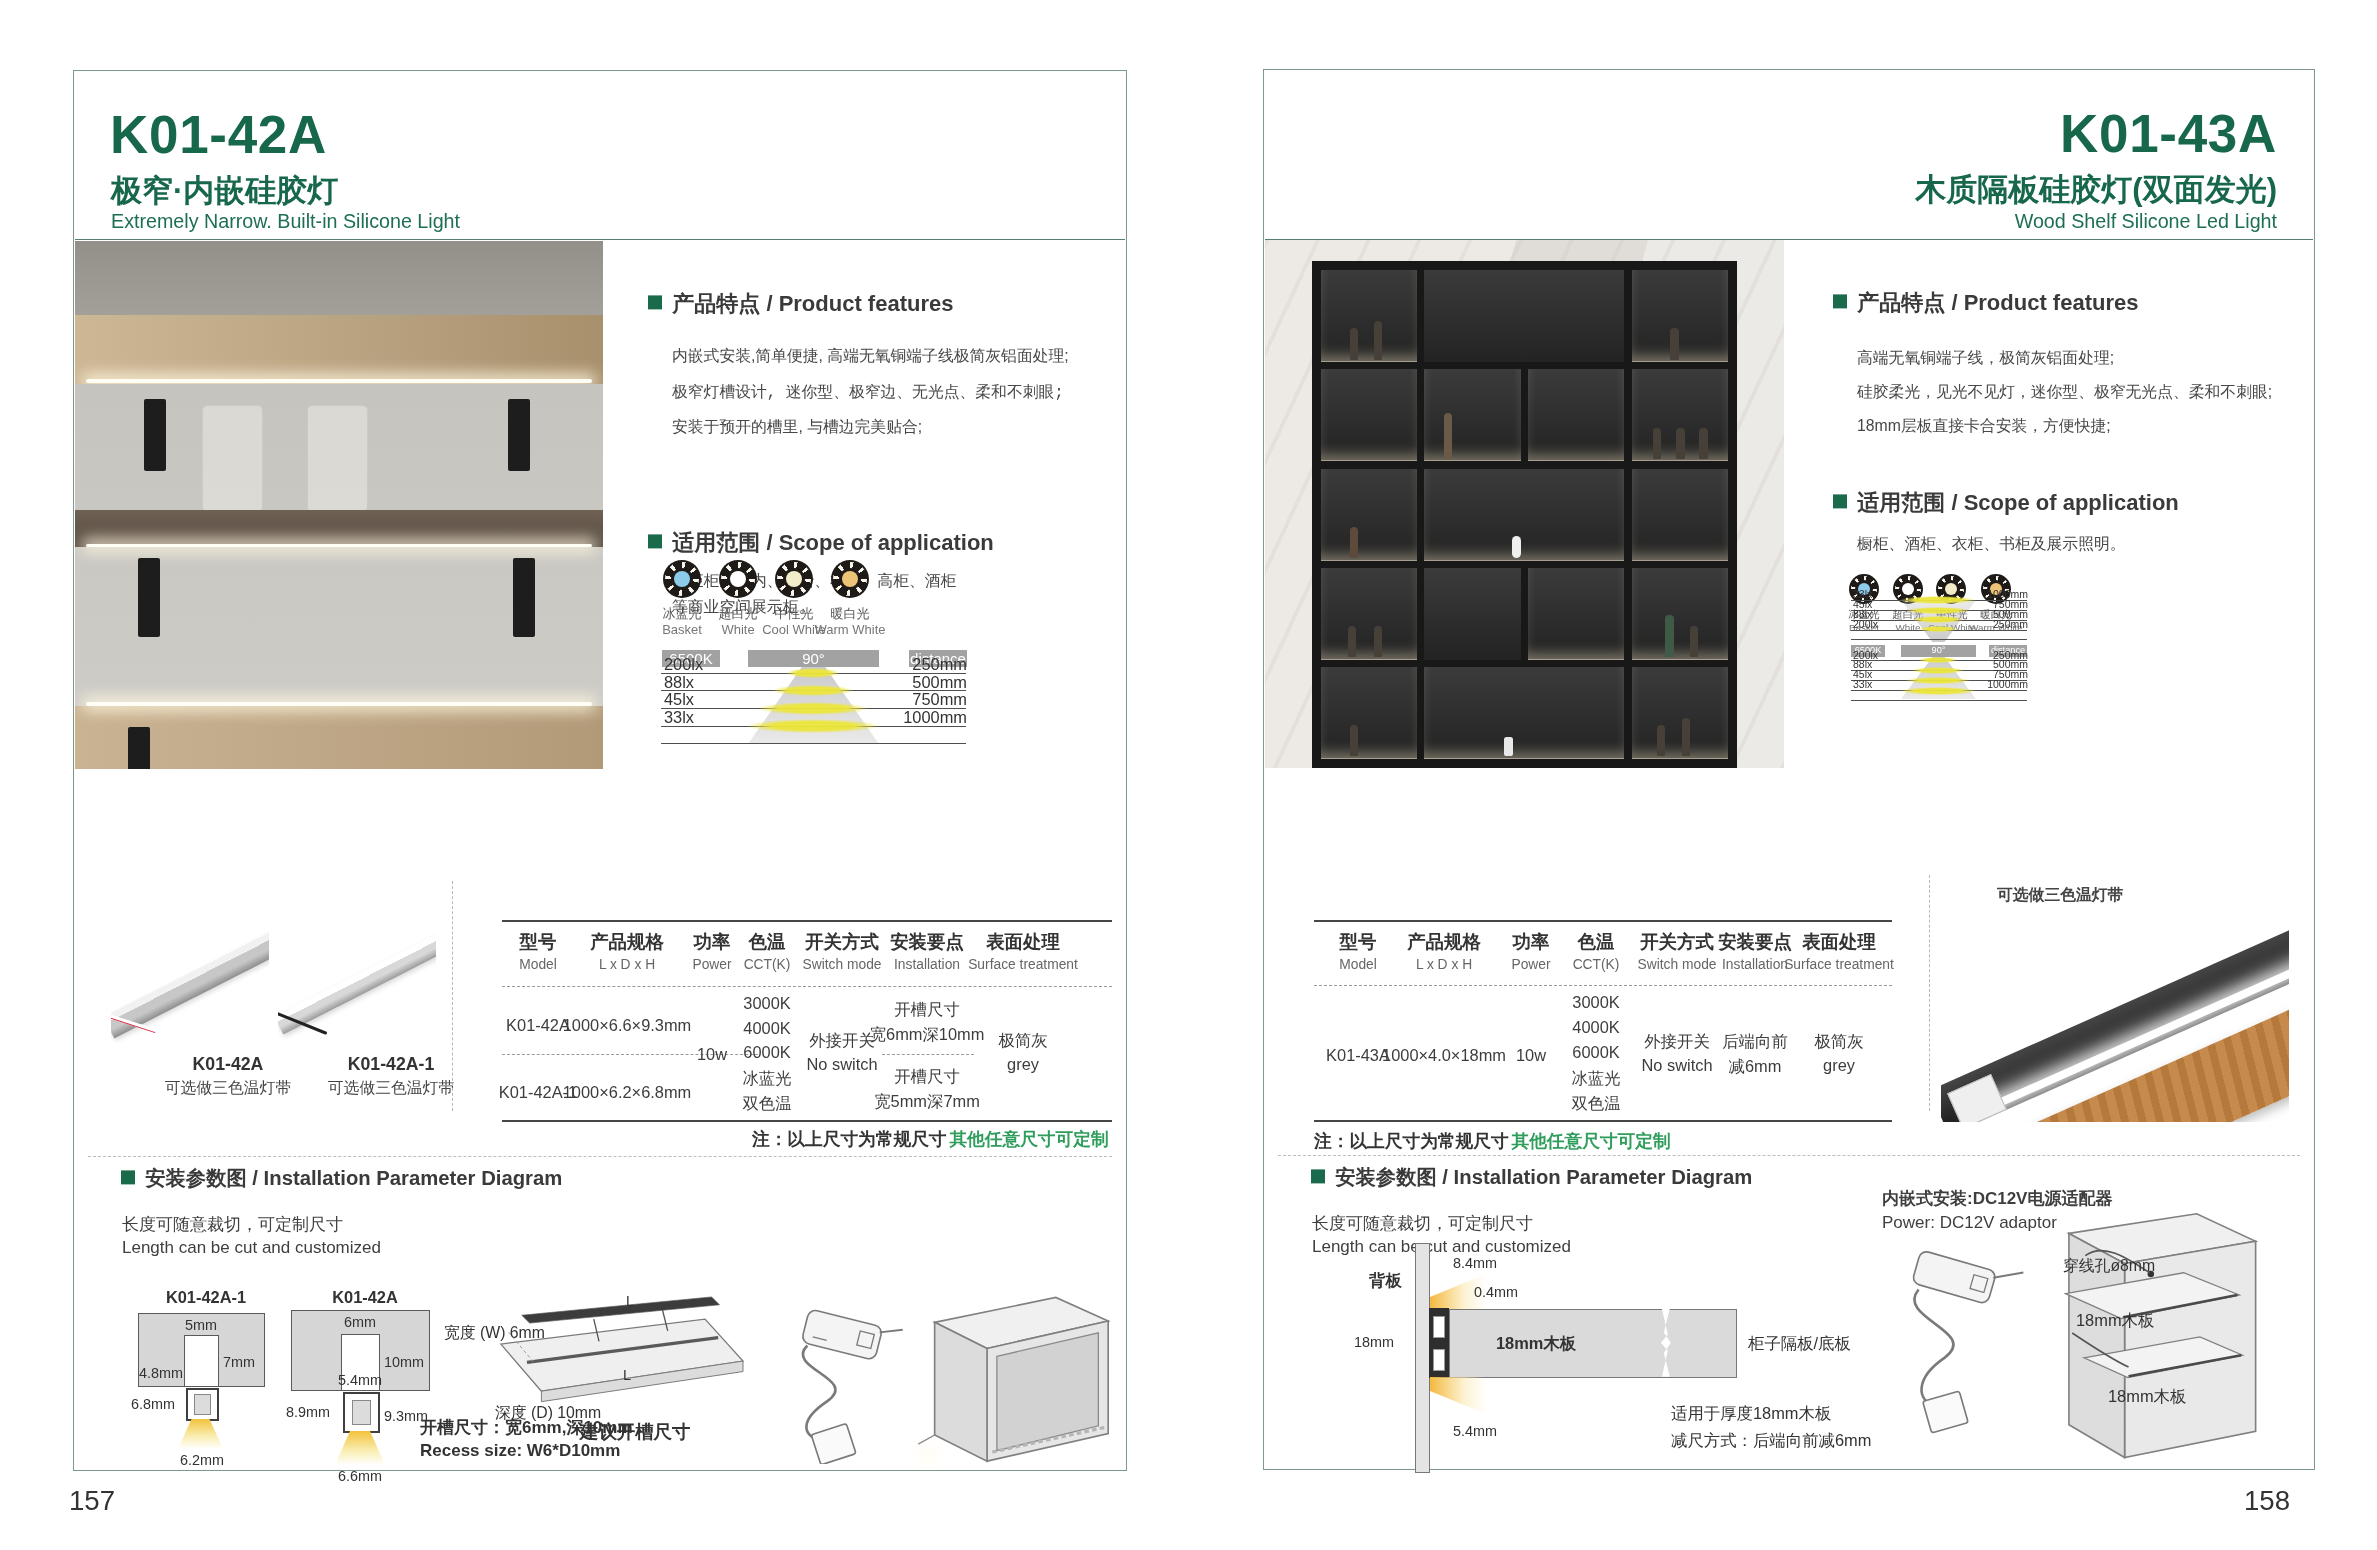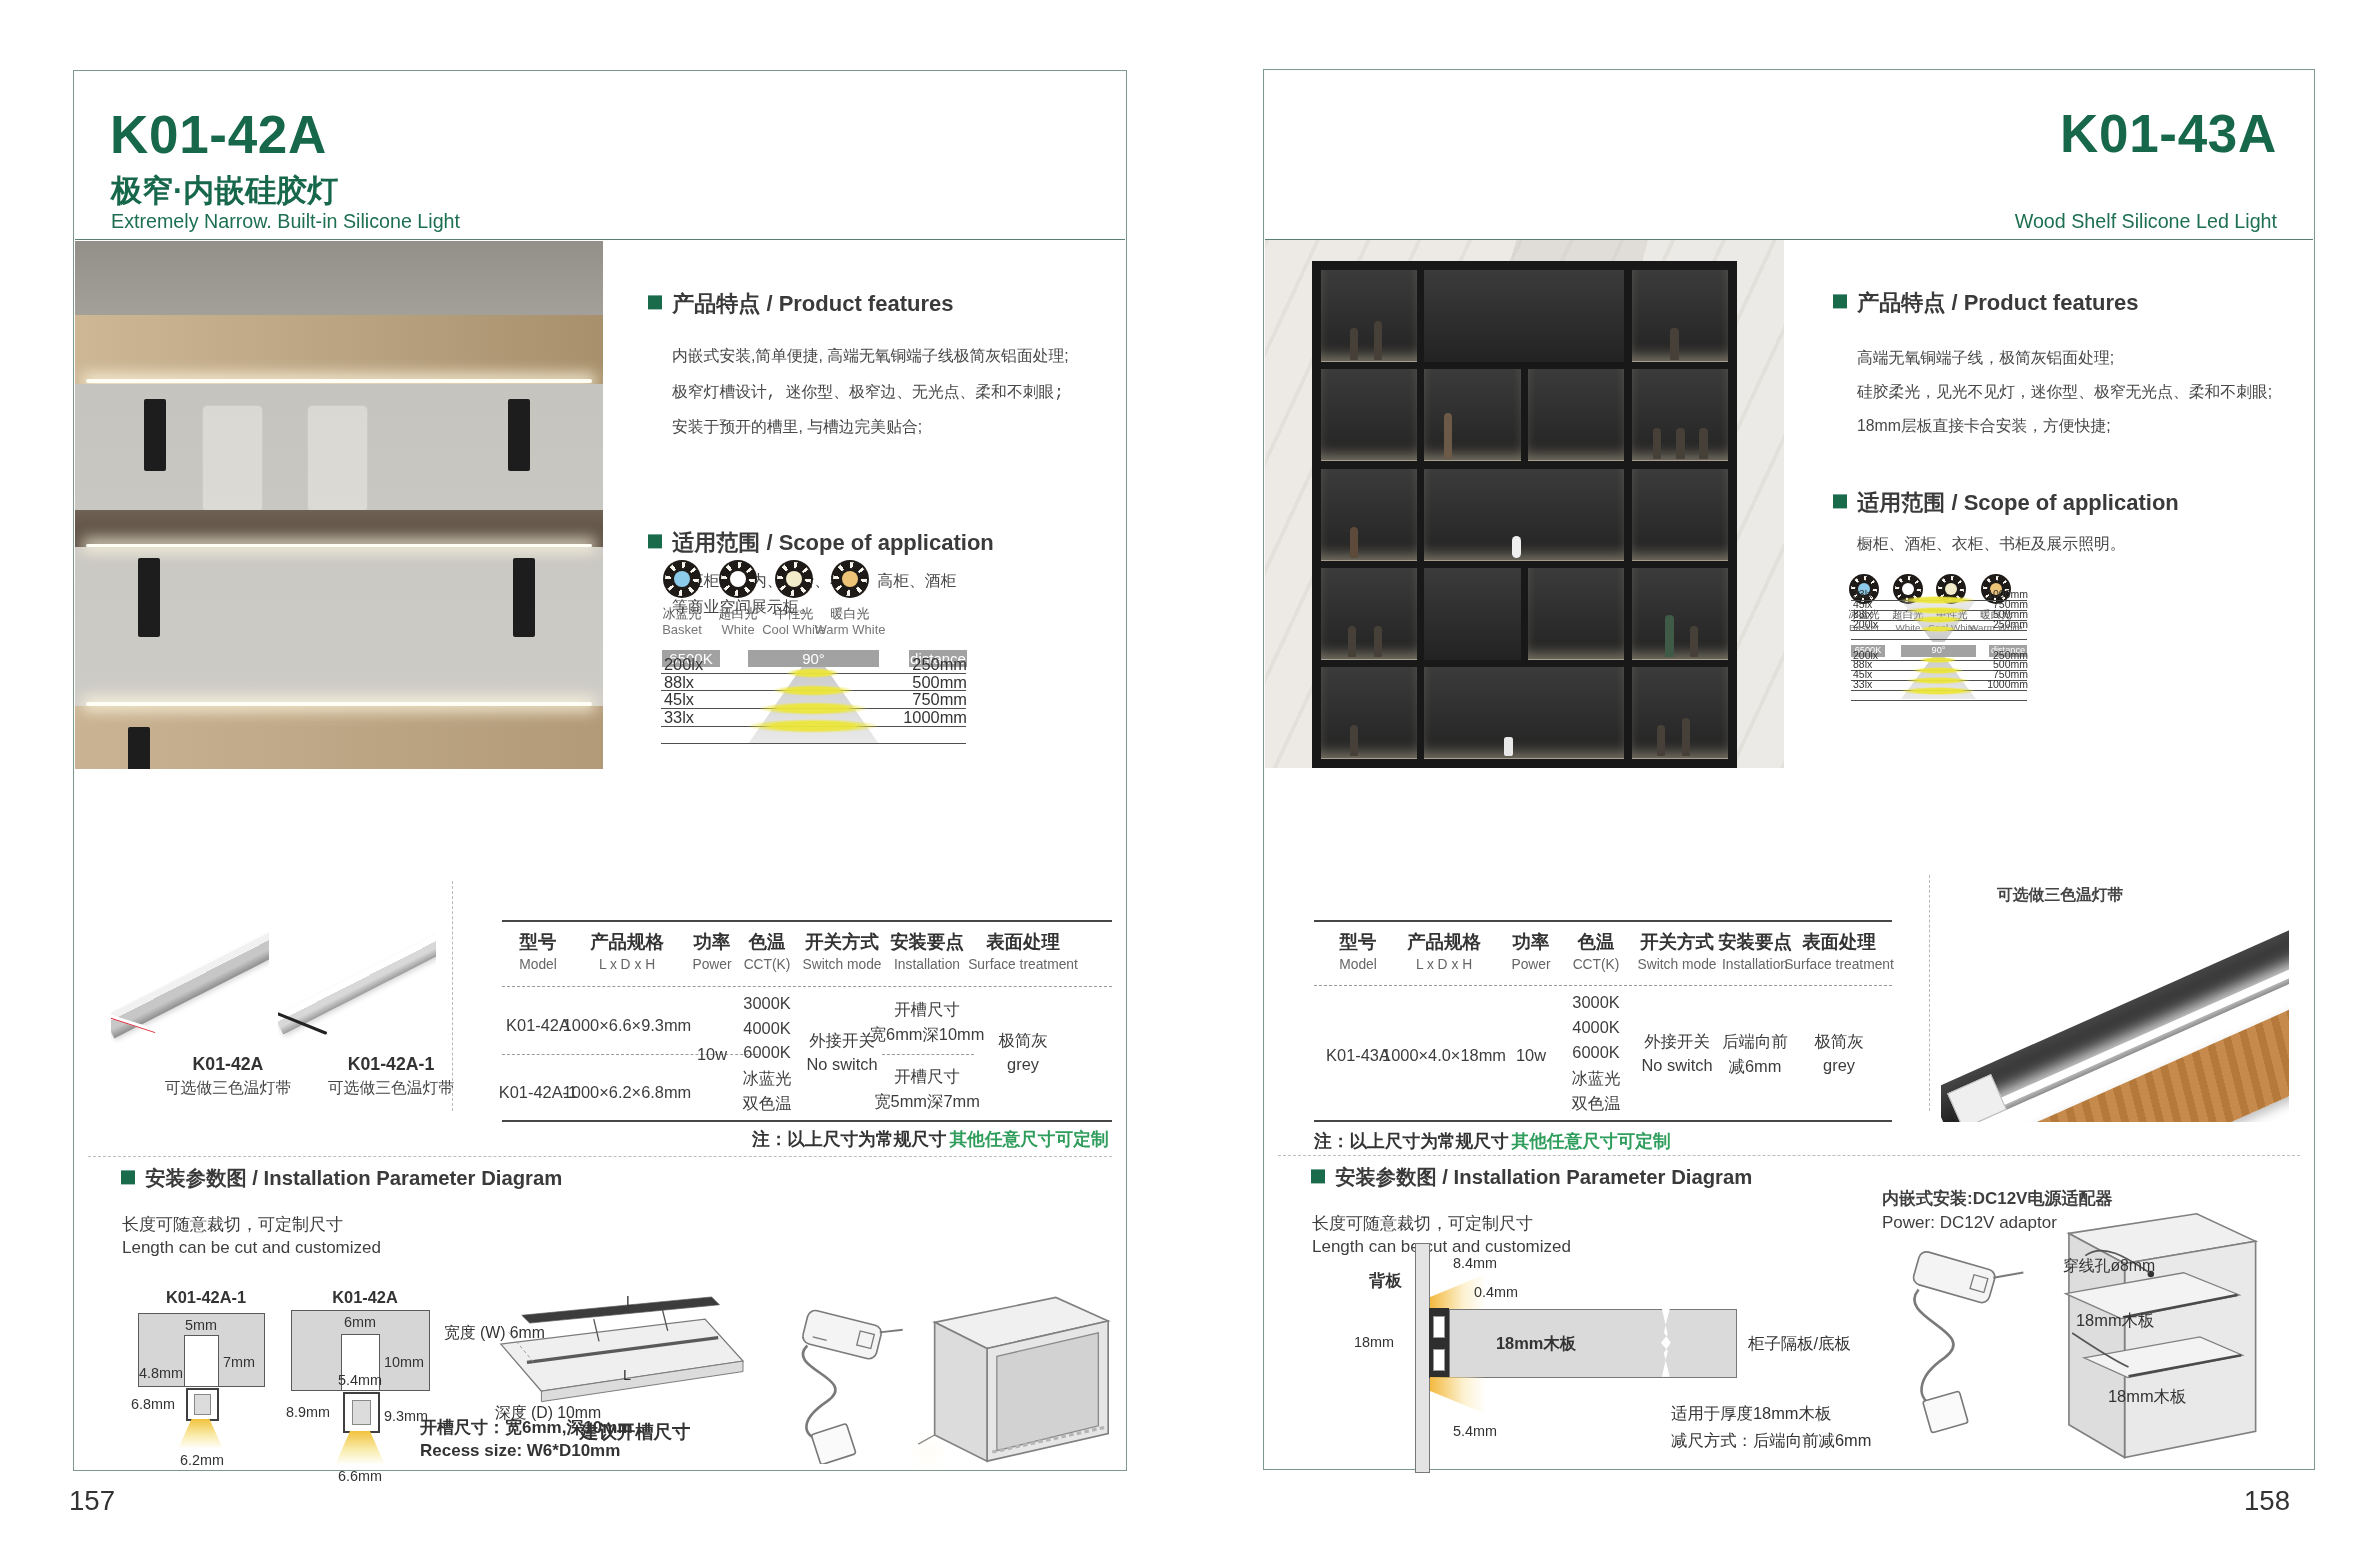--- a/index.html
+++ b/index.html
@@ -304,20 +304,21 @@
         <line x1="30" y1="232" x2="5" y2="246" stroke="#808080" stroke-width="2"></line>
       </svg>
     </div>
 
     <div class="abs ledline" style="left:853px;top:1380px;width:0;"></div>
   </div>
 
   <div class="page" style="left:1264px;top:70px;width:1048px;height:1397px;">
 
     <div class="abs model-title" style="right:36px;top:31.5px;">K01-43A</div>
+    <div class="abs title-zh" style="right:36px;top:98px;">木质隔板硅胶灯(双面发光)</div>
     <div class="abs title-en" style="right:36px;top:139px;">Wood Shelf Silicone Led Light</div>
     <div class="hrule" style="top:168px;"></div>
 
     <div class="photoR" style="left:0;top:169px;width:519px;height:528px;">
       <div class="abs" style="left:0;top:0;width:100%;height:100%;background:repeating-linear-gradient(115deg,rgba(200,196,190,.25) 0 3.9px,transparent 3.9px 46px);"></div>
       <div class="cab" style="left:9%;top:4%;width:82%;height:96%;">
         <div class="cell">
             <div class="bottle" style="left:30%;"></div>
             <div class="bottle" style="left:55%;height:39px;"></div>
           </div>

